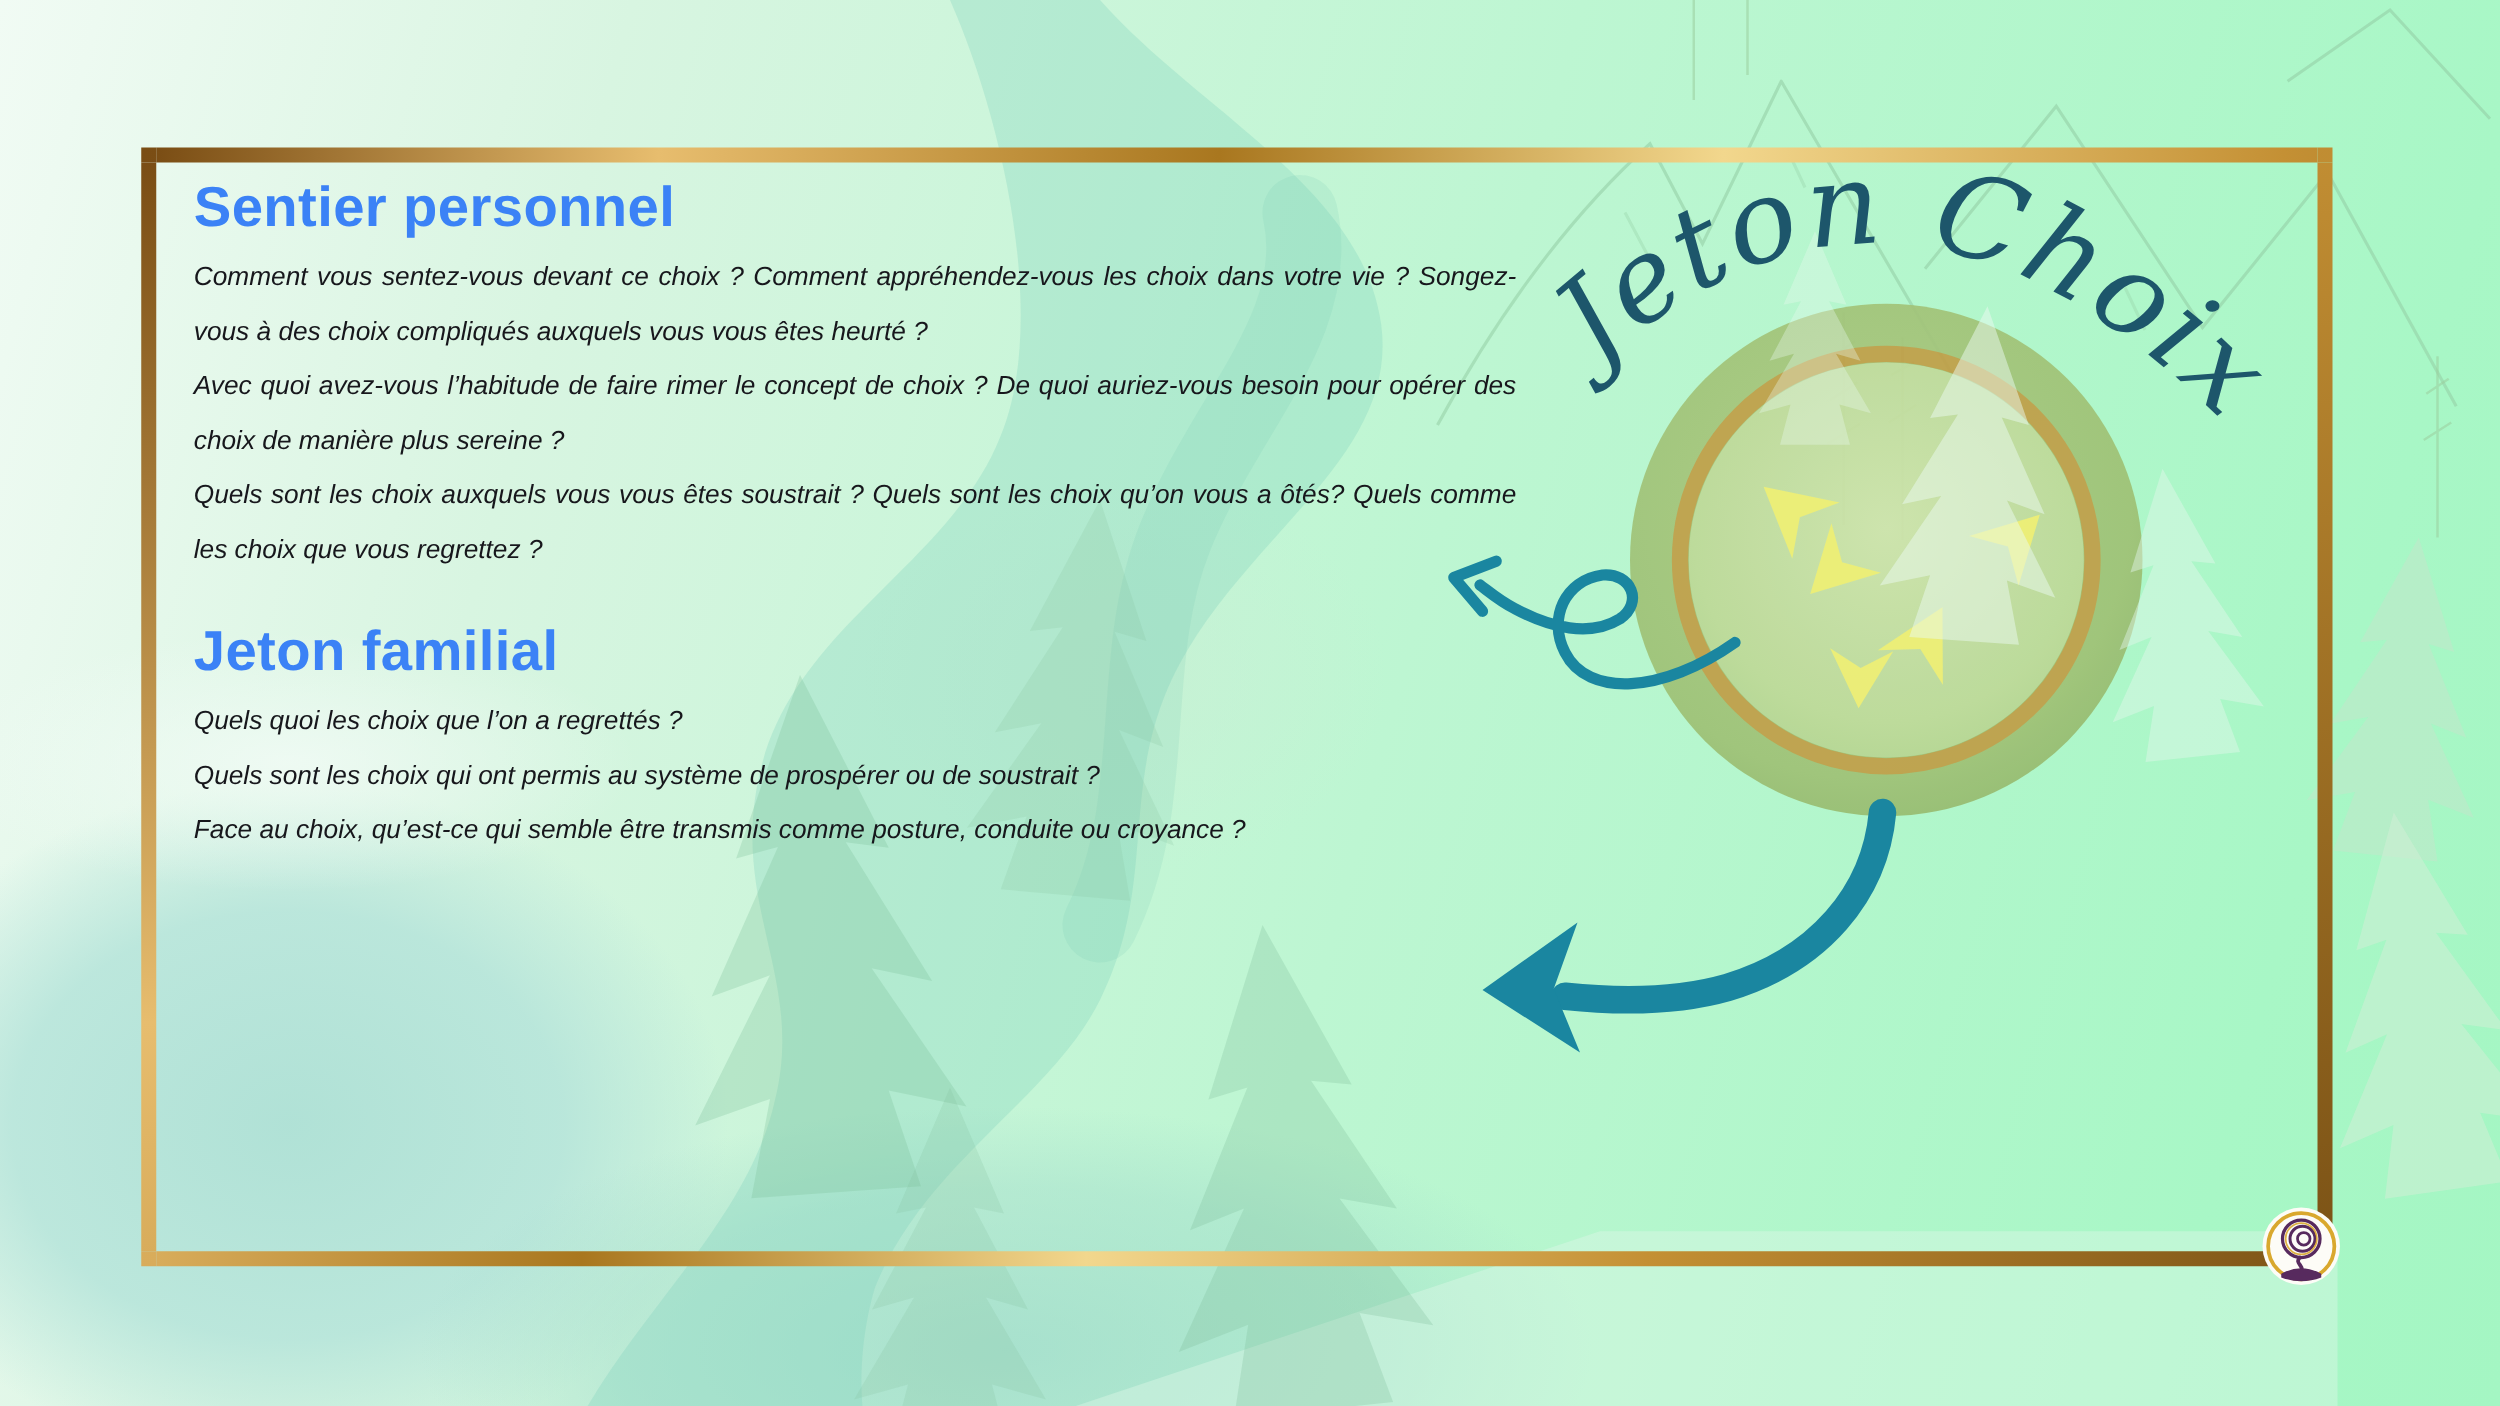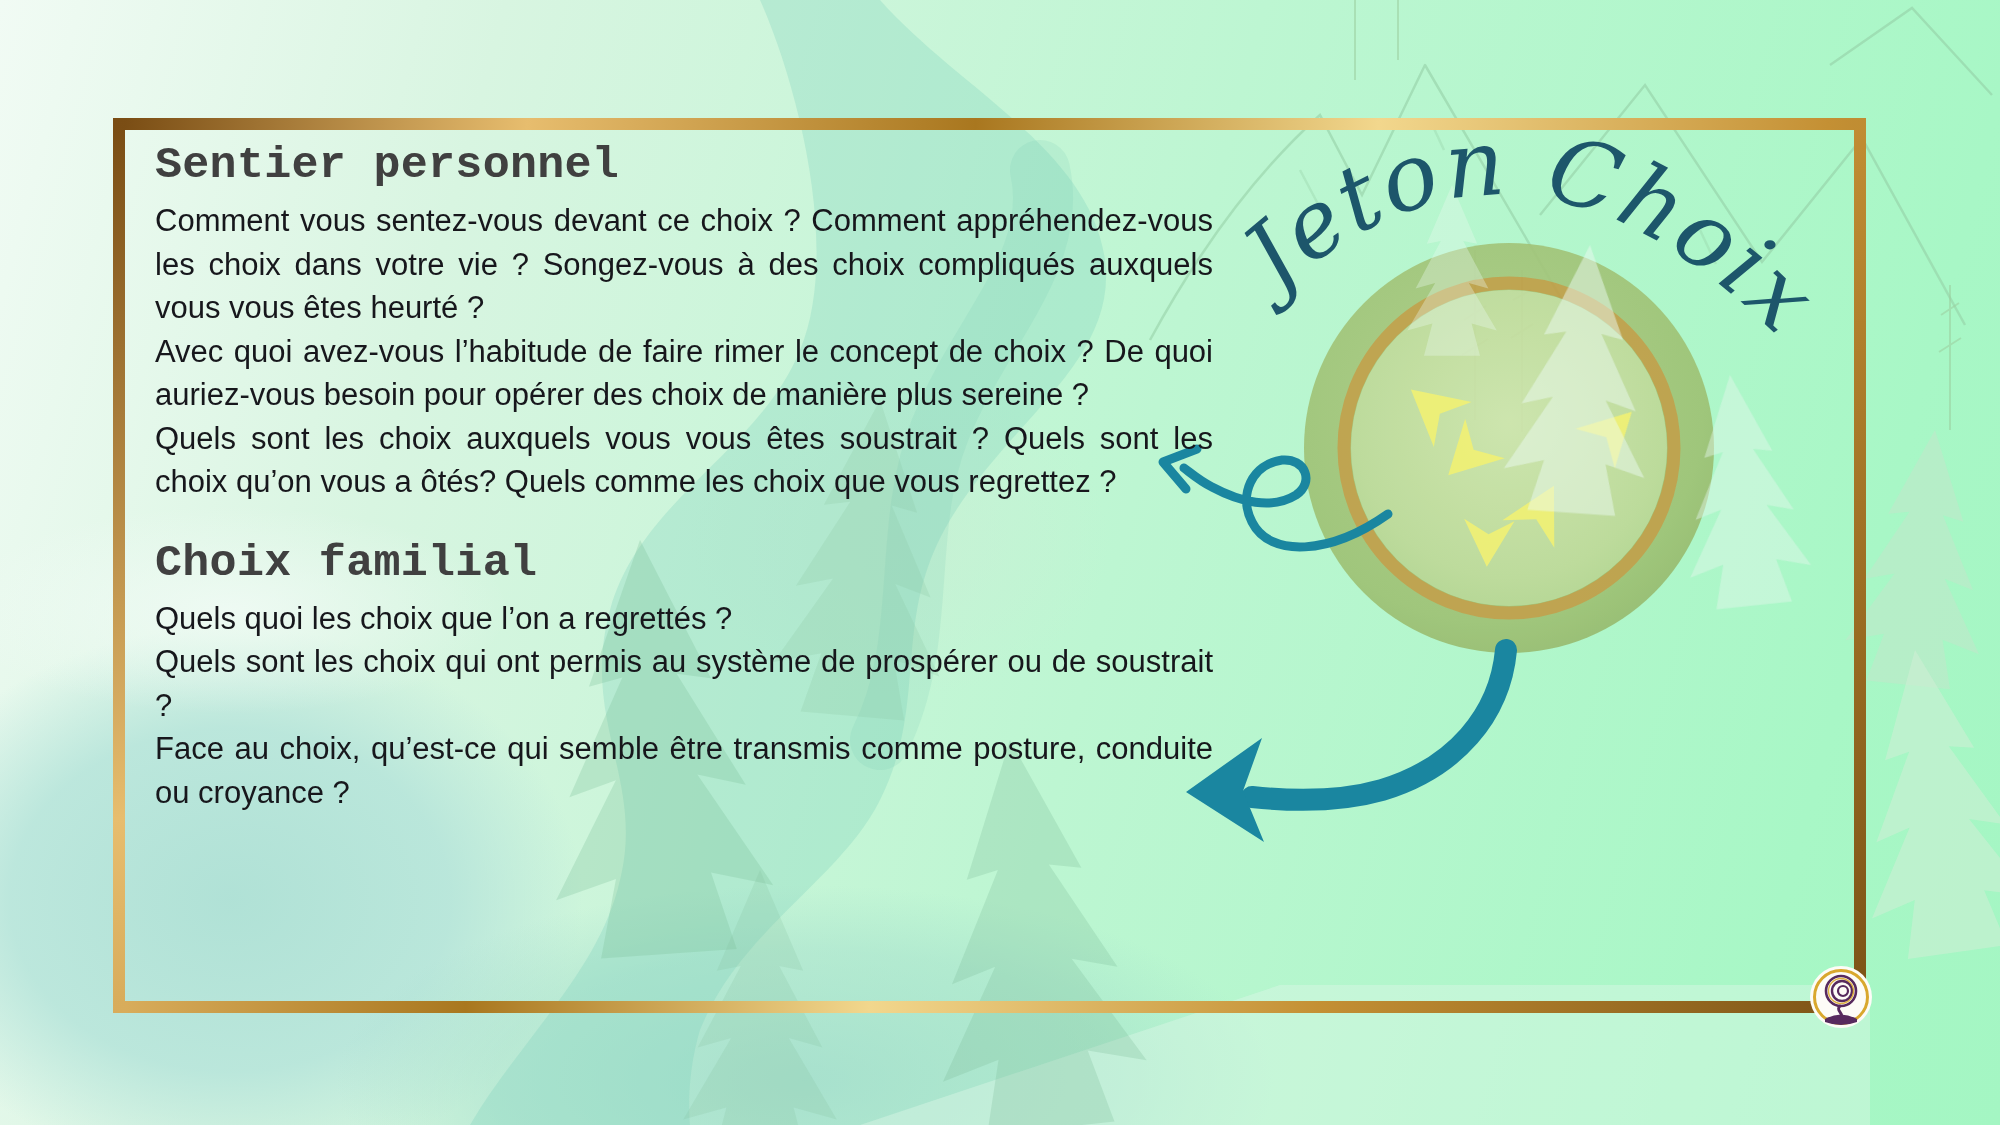--- a/index.html
+++ b/index.html
@@ -19,23 +19,23 @@
   .wash4{left:620px;top:330px;width:560px;height:420px;
     background:radial-gradient(closest-side,#c8efd4 0%,rgba(200,239,212,0) 75%);opacity:.7;}
   
   .frame{
     left:113px;top:118px;width:1753px;height:895px;box-sizing:border-box;
     border:12px solid;
     border-image:linear-gradient(120deg,#7a4d14 0%,#e7bd6e 18%,#a9771f 38%,#f2d78d 56%,#c49034 76%,#7c5316 100%) 1;
   }
   
   .content{left:155px;top:140px;width:1058px;color:#17171c;}
-  .section-title{font-size:45px;font-weight:800;letter-spacing:.3px;color:#404040;margin:0 0 8px 0;font-family:Liberation Mono, monospace;}
+  .section-title{font-size:45px;font-weight:800;letter-spacing:.3px;color:#3b82f6;margin:0 0 8px 0;}
   .section + .section{margin-top:34px;}
-  p.q{font-size:31px;line-height:43.5px;margin:0;text-align:justify;}
+  p.q{font-size:21px;line-height:43.5px;margin:0;text-align:justify;font-style:italic;}
   svg{position:absolute;left:0;top:0;}
 </style>
 </head>
 <body>
 
 <div class="abs wash1"></div>
 <div class="abs wash2"></div>
 <div class="abs wash3"></div>
 <div class="abs wash4"></div>
 
@@ -124,21 +124,21 @@
 <div class="abs frame"></div>
 
 <div class="abs content">
   <div class="section">
     <h2 class="section-title">Sentier personnel</h2>
     <p class="q">Comment vous sentez-vous devant ce choix ? Comment appréhendez-vous les choix dans votre vie ? Songez-vous à des choix compliqués auxquels vous vous êtes heurté ?</p>
     <p class="q">Avec quoi avez-vous l’habitude de faire rimer le concept de choix ? De quoi auriez-vous besoin pour opérer des choix de manière plus sereine ?</p>
     <p class="q">Quels sont les choix auxquels vous vous êtes soustrait ? Quels sont les choix qu’on vous a ôtés? Quels comme les choix que vous regrettez ?</p>
   </div>
   <div class="section">
-    <h2 class="section-title">Choix familial</h2>
+    <h2 class="section-title">Jeton familial</h2>
     <p class="q">Quels quoi les choix que l’on a regrettés ?</p>
     <p class="q">Quels sont les choix qui ont permis au système de prospérer ou de soustrait ?</p>
     <p class="q">Face au choix, qu’est-ce qui semble être transmis comme posture, conduite ou croyance ?</p>
   </div>
 </div>
 
 <svg width="2000" height="1125" viewBox="0 0 2000 1125" style="pointer-events:none">
   <g transform="translate(1841,997)">
     <circle r="31" fill="#fdfcf7"></circle>
     <circle r="26.5" fill="none" stroke="#d9a82e" stroke-width="3"></circle>

